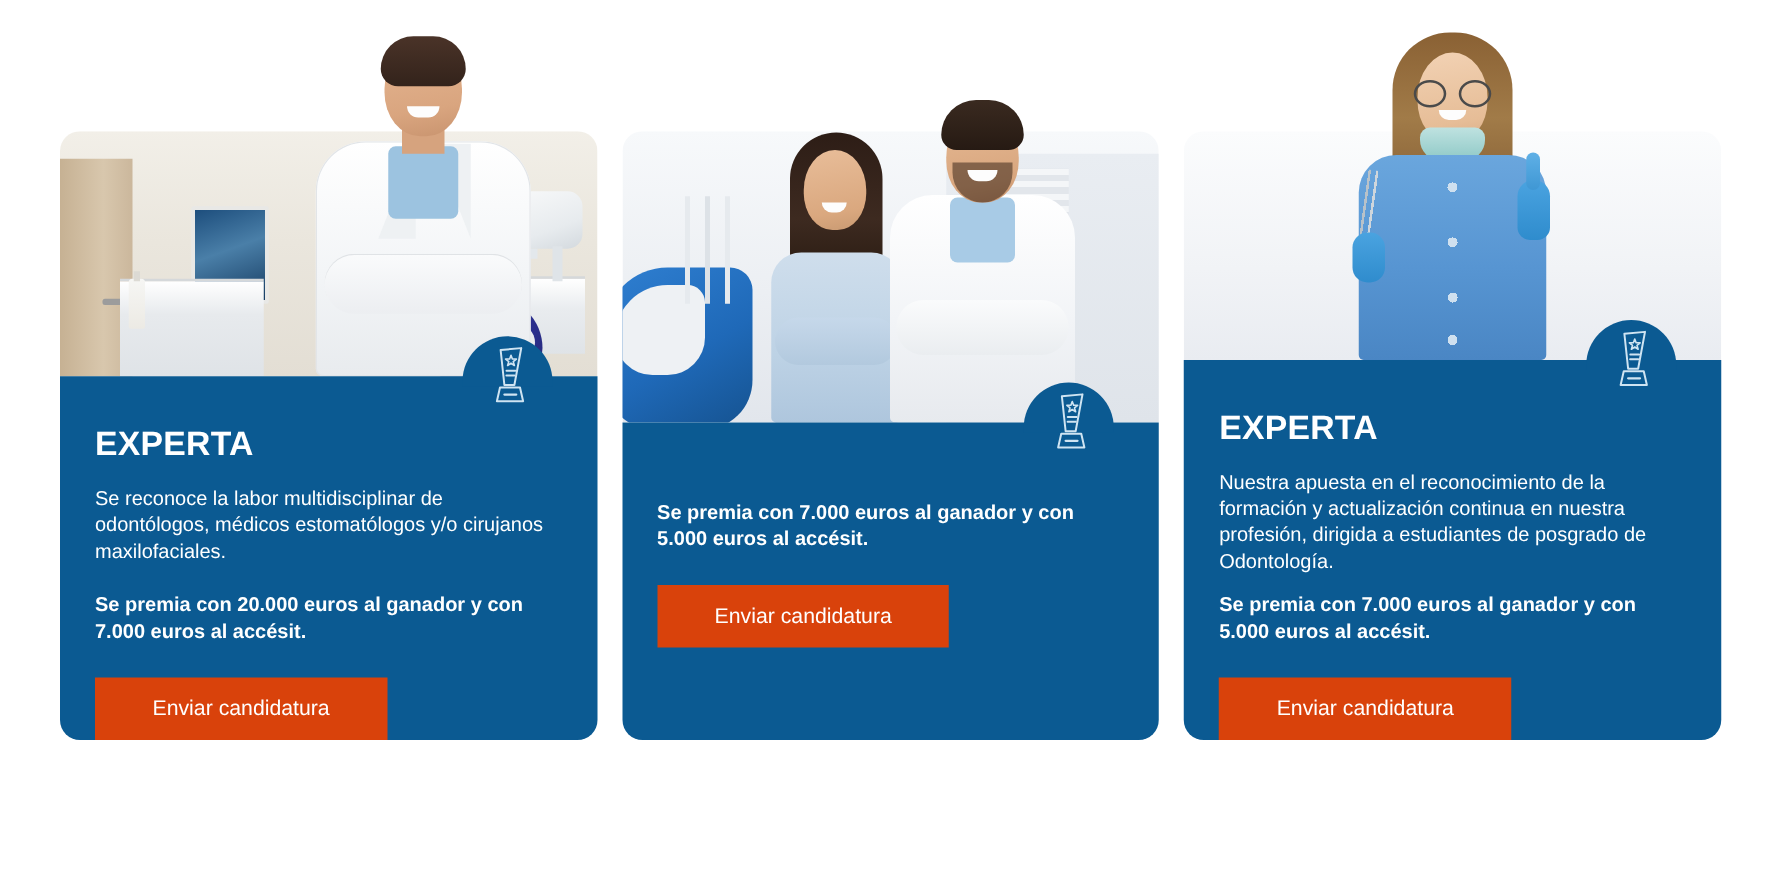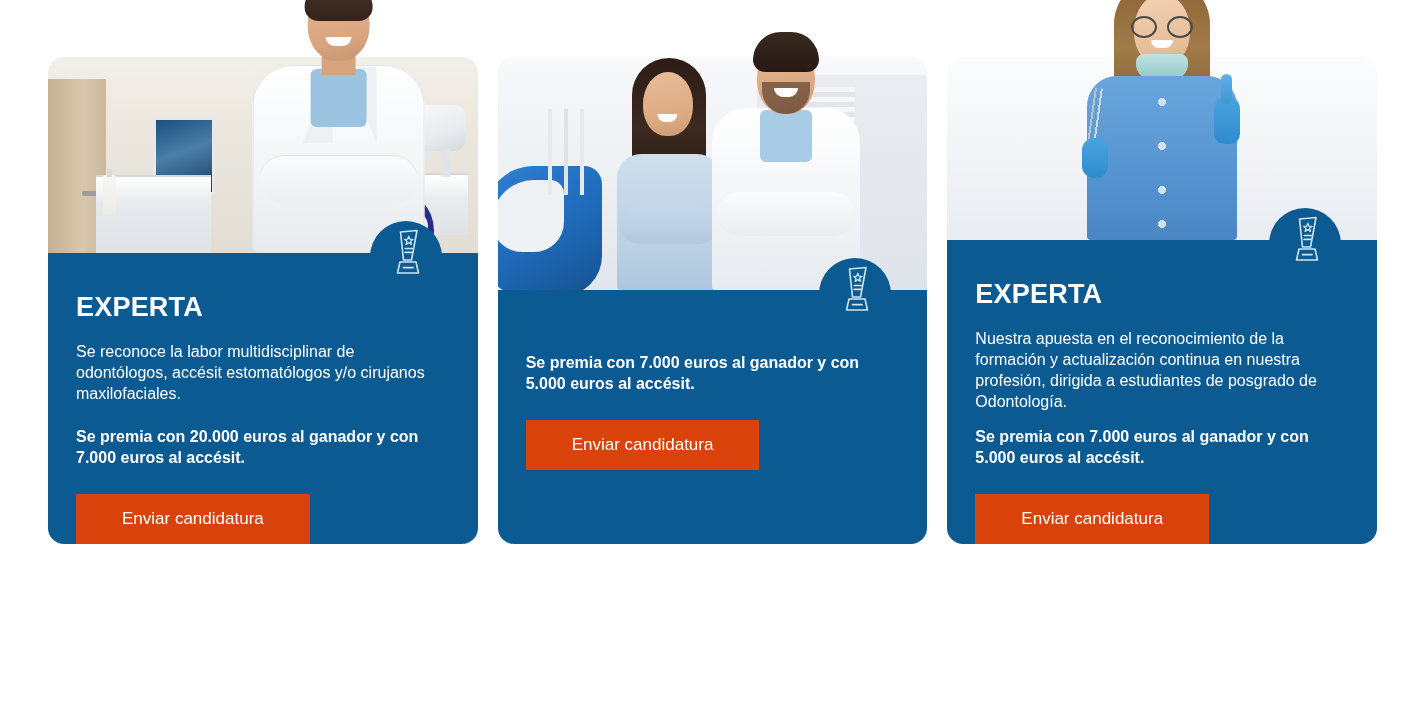--- a/index.html
+++ b/index.html
@@ -13,20 +13,21 @@
   }
 
   .awards-grid {
     position: relative;
     width: 1413px;
     height: 577px;
     display: flex;
     gap: 20px;
     padding: 57px 36px 33px 48px;
     align-items: stretch;
+    margin-top: 48px;
   }
 
   .award-card {
     position: relative;
     flex: 1 1 0;
     border-radius: 16px;
     overflow: visible;
     display: flex;
     flex-direction: column;
     background: transparent;
@@ -438,21 +439,21 @@
             <path d="M19.8 7.2 L20.9 10.2 L24.1 10.3 L21.6 12.3 L22.5 15.4 L19.8 13.6 L17.1 15.4 L18 12.3 L15.5 10.3 L18.7 10.2 Z" stroke="#cfe4f2" stroke-width="1.3" stroke-linejoin="round"></path>
             <path d="M16.2 19.5 H23.3" stroke="#cfe4f2" stroke-width="1.6" stroke-linecap="round"></path>
             <path d="M16.1 23.4 H22.6" stroke="#cfe4f2" stroke-width="1.6" stroke-linecap="round"></path>
             <path d="M11 33 H27 L29.5 44 H8.5 Z" stroke="#cfe4f2" stroke-width="1.6" stroke-linejoin="round"></path>
             <path d="M14.5 38.6 H24" stroke="#cfe4f2" stroke-width="1.8" stroke-linecap="round"></path>
           </svg>
         </span>
       </div>
 
       <h3 class="card-title">EXPERTA</h3>
-      <p class="card-desc">Se reconoce la labor multidisciplinar de odontólogos, accésit estomatólogos y/o cirujanos maxilofaciales.</p>
+      <p class="card-desc">Se reconoce la labor multidisciplinar de odontólogos, médicos estomatólogos y/o cirujanos maxilofaciales.</p>
       <p class="card-prize">Se premia con 20.000 euros al ganador y con 7.000 euros al accésit.</p>
 
       <div class="cta-wrap">
         <button class="cta-button">Enviar candidatura</button>
       </div>
     </div>
   </div>
 
   <div class="award-card">
 

